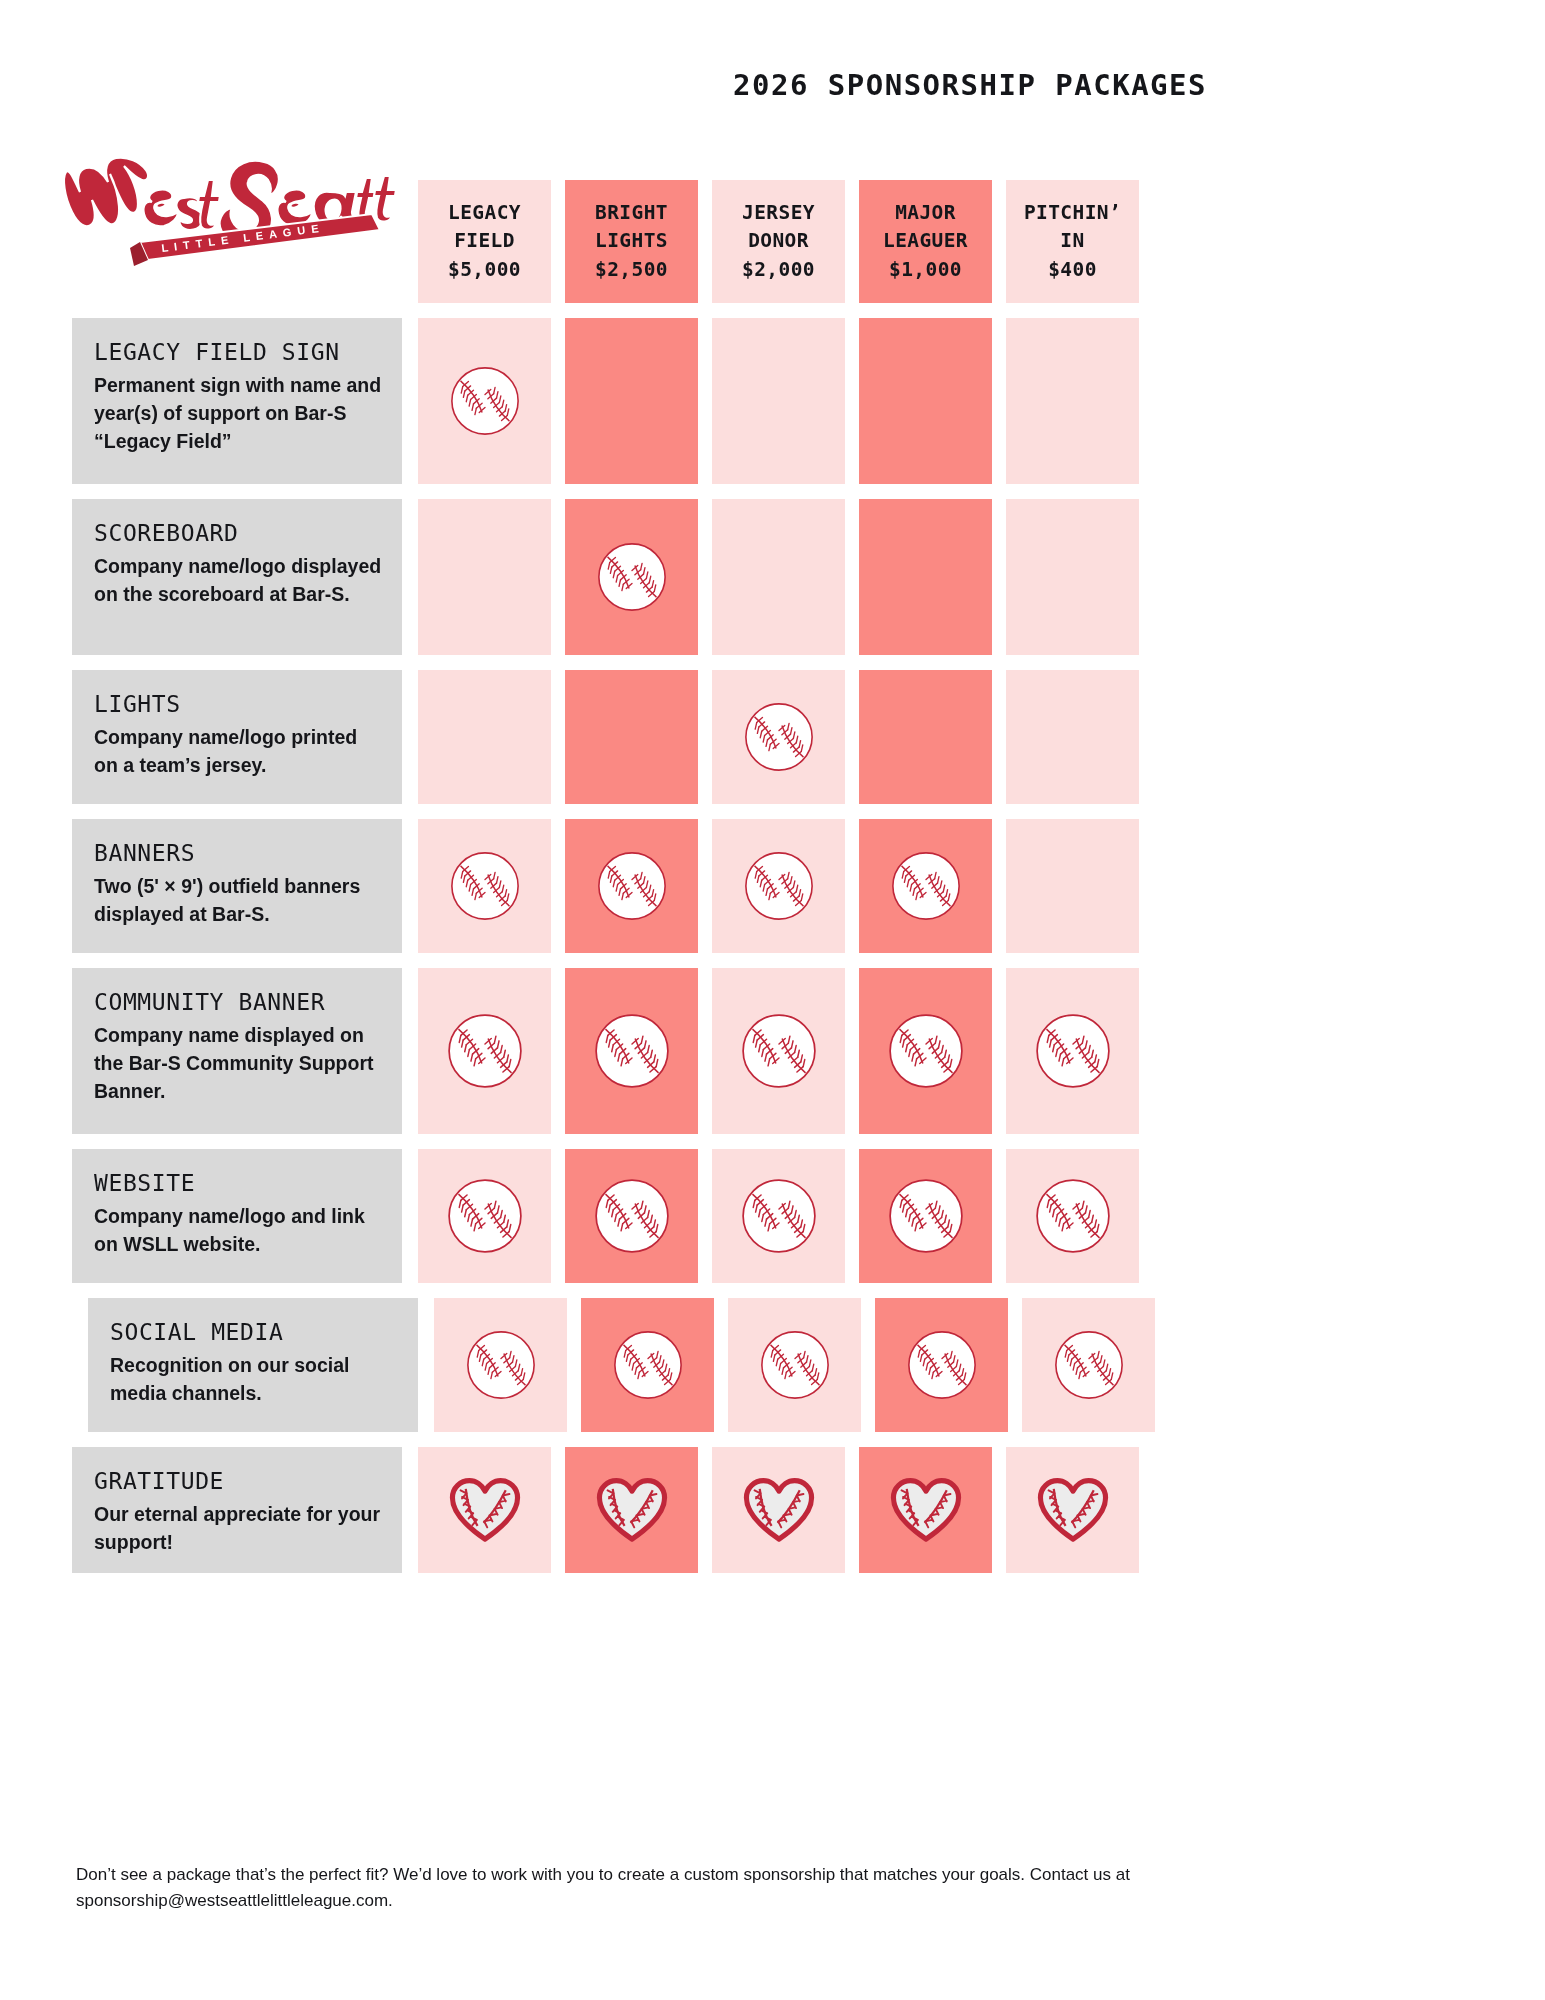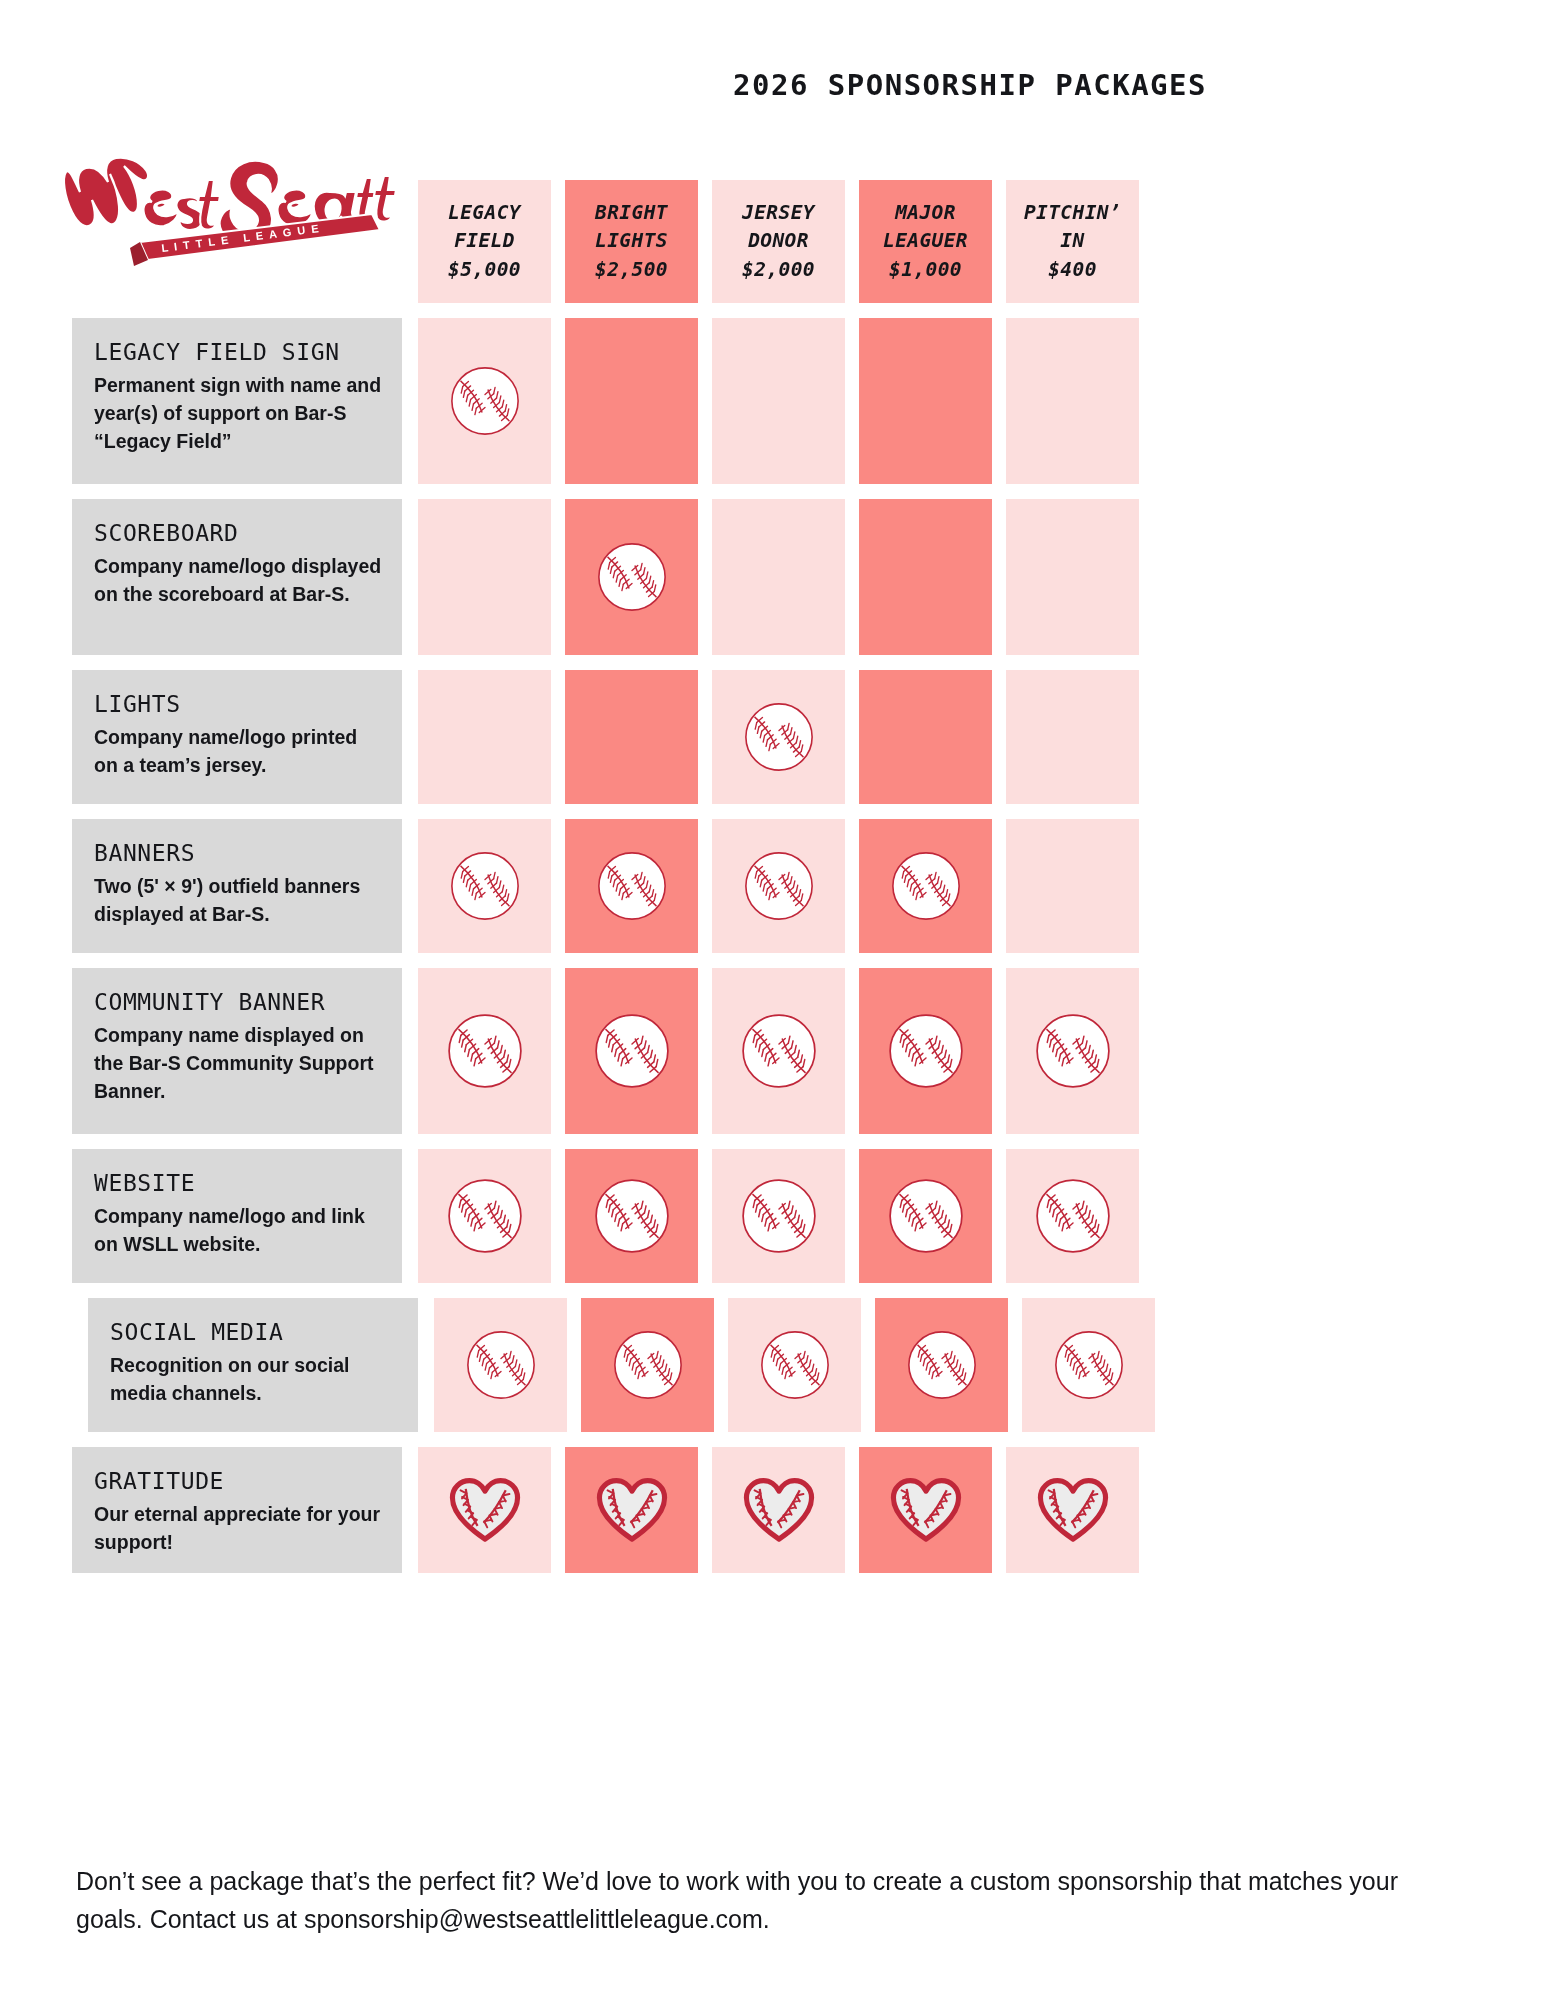--- a/index.html
+++ b/index.html
@@ -64,21 +64,20 @@
     margin-right: 16px;
     border-radius: 8px;
   }
 
   .pkg-cell {
     flex: 0 0 133px;
     margin-right: 14px;
     display: flex;
     align-items: center;
     justify-content: center;
-    font-style: italic;
   }
   .pkg-cell:last-child { margin-right: 0; }
 
   
   .header-row .label-cell { background: transparent; }
 
   .pkg-head {
     height: 123px;
     display: flex;
     flex-direction: column;
@@ -142,21 +141,21 @@
   }
   .swatch svg { display: block; }
 
   
   .footer {
     position: absolute;
     left: 76px;
     top: 1862px;
     width: 1330px;
     font-family: "Liberation Sans", sans-serif;
-    font-size: 25px;
+    font-size: 17px;
     font-weight: 400;
     line-height: 1.52;
     color: #15161a;
   }
 </style>
 </head>
 <body>
 
 <div class="page">
 

